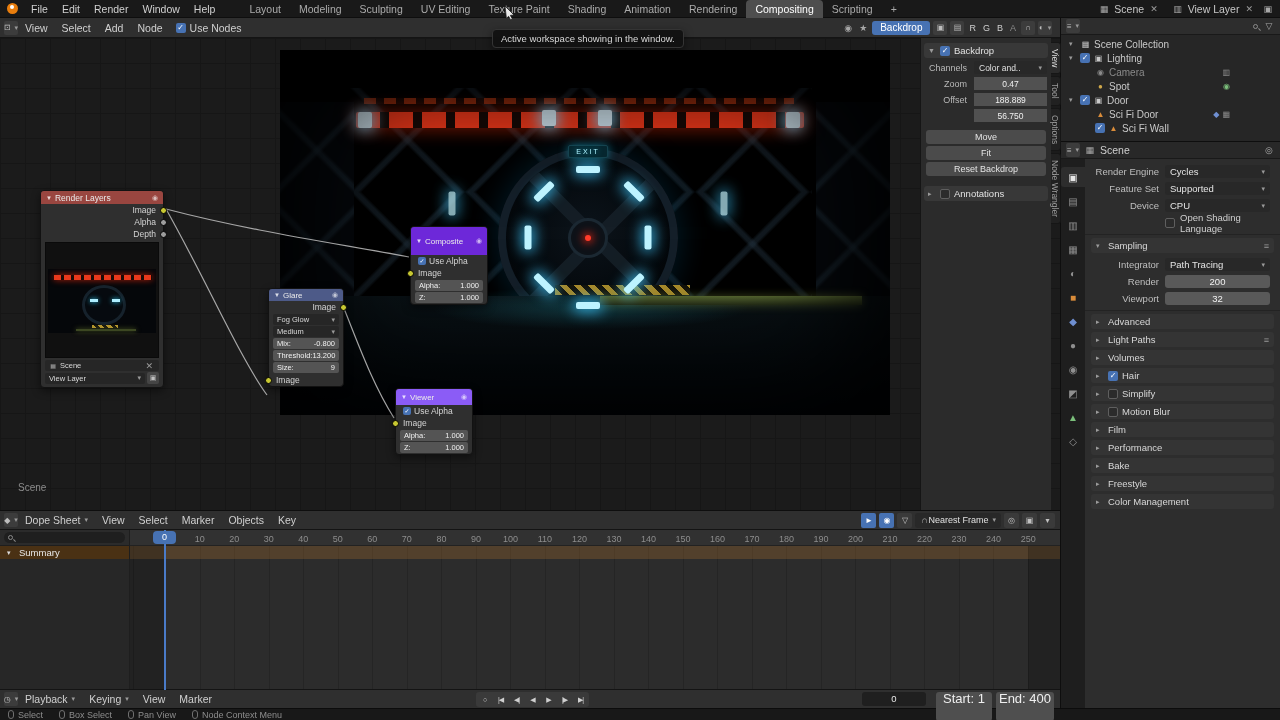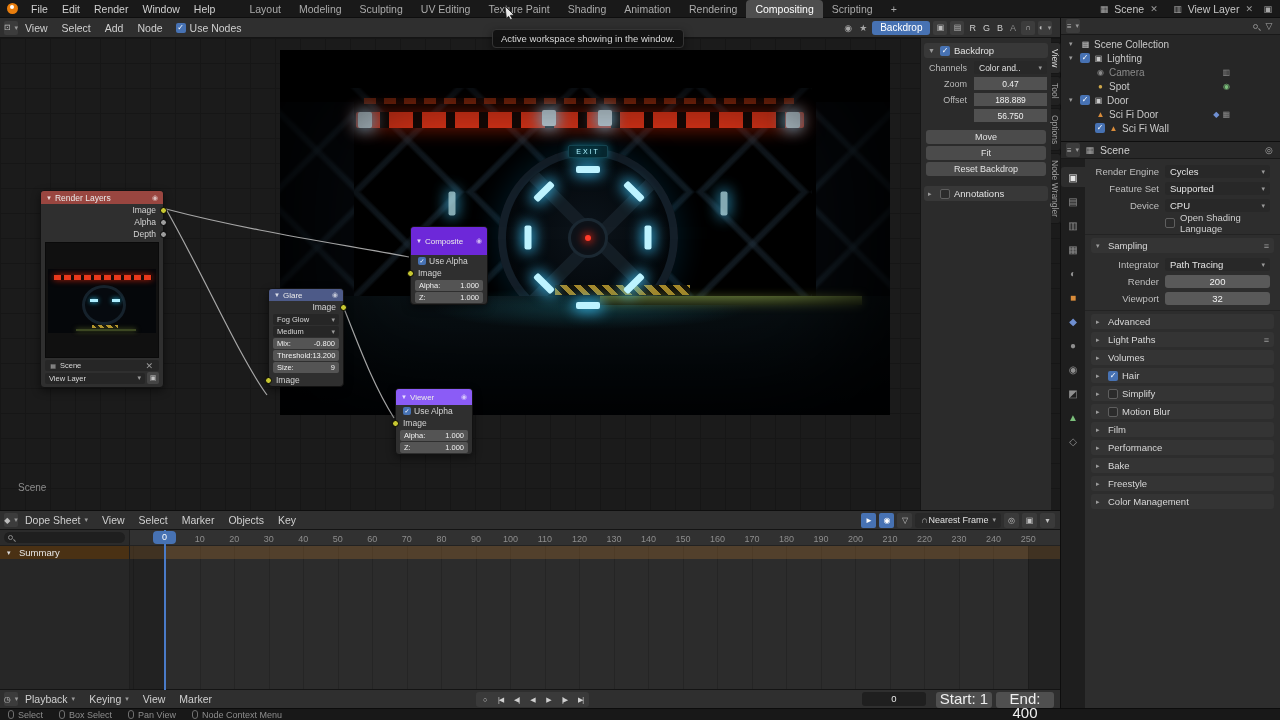--- a/index.html
+++ b/index.html
@@ -122,21 +122,21 @@
 .playline{position:absolute;left:164px;top:19px;height:160px;width:2px;background:#4a7bc8;z-index:3}
 .playbadge{position:absolute;left:153px;top:20px;width:23px;height:13px;background:#4772b3;border-radius:4px;color:#fff;font-size:9px;text-align:center;line-height:13px;z-index:4}
 .ds-right{margin-left:auto;display:flex;align-items:center;gap:3px;padding-right:5px}
 .sqb{width:15px;height:15px;background:#3a3a3a;border-radius:2px;display:inline-flex;align-items:center;justify-content:center;font-size:8px;color:#c2c2c2}
 .sqb.on{background:#4772b3;color:#fff}
 
 .tl{position:absolute;left:0;top:689px;width:1060px;height:19px;background:#2f2f2f;border-top:1px solid #141414;display:flex;align-items:center;z-index:2}
 .transport{position:absolute;left:476px;top:2px;display:flex;gap:1px;background:#3a3a3a;border-radius:3px;padding:1px}
 .tbtn{min-width:15px;height:13px;display:flex;align-items:center;justify-content:center;color:#cfcfcf;font-size:7px;letter-spacing:-1px;border-radius:2px}
 .framefield{position:absolute;left:862px;top:2px;width:64px;height:14px;background:#1f1f1f;border-radius:3px;color:#e8e8e8;font-size:9.5px;text-align:center;line-height:14px}
-.sefield{position:absolute;top:2px;height:16px;background:#4f4f4f;border-radius:3px;color:#efefef;font-size:15px;text-align:center;line-height:14px}
+.sefield{position:absolute;top:2px;height:29px;background:#4f4f4f;border-radius:3px;color:#efefef;font-size:13px;text-align:center;line-height:14px}
 
 .status{position:absolute;left:0;top:708px;width:1280px;height:12px;background:#181818;display:flex;align-items:center;padding:0 8px;font-size:9px;color:#8d8d8d;border-top:1px solid #0c0c0c}
 .hint{display:flex;align-items:center;gap:4px;margin-right:16px}
 .mico{width:6px;height:9px;border:1px solid #6f6f6f;border-radius:3px;flex:none}
 .stats{margin-left:auto;color:#7f7f7f}
 
 .tooltip{position:absolute;left:492px;top:29px;background:rgba(18,18,18,.97);border:1px solid #343434;border-radius:4px;padding:3px 8px;font-size:9.5px;color:#d8d8d8;z-index:60;box-shadow:0 3px 8px rgba(0,0,0,.5)}
 .cursor{position:absolute;left:505px;top:6px;z-index:61}
 </style>
 </head>

